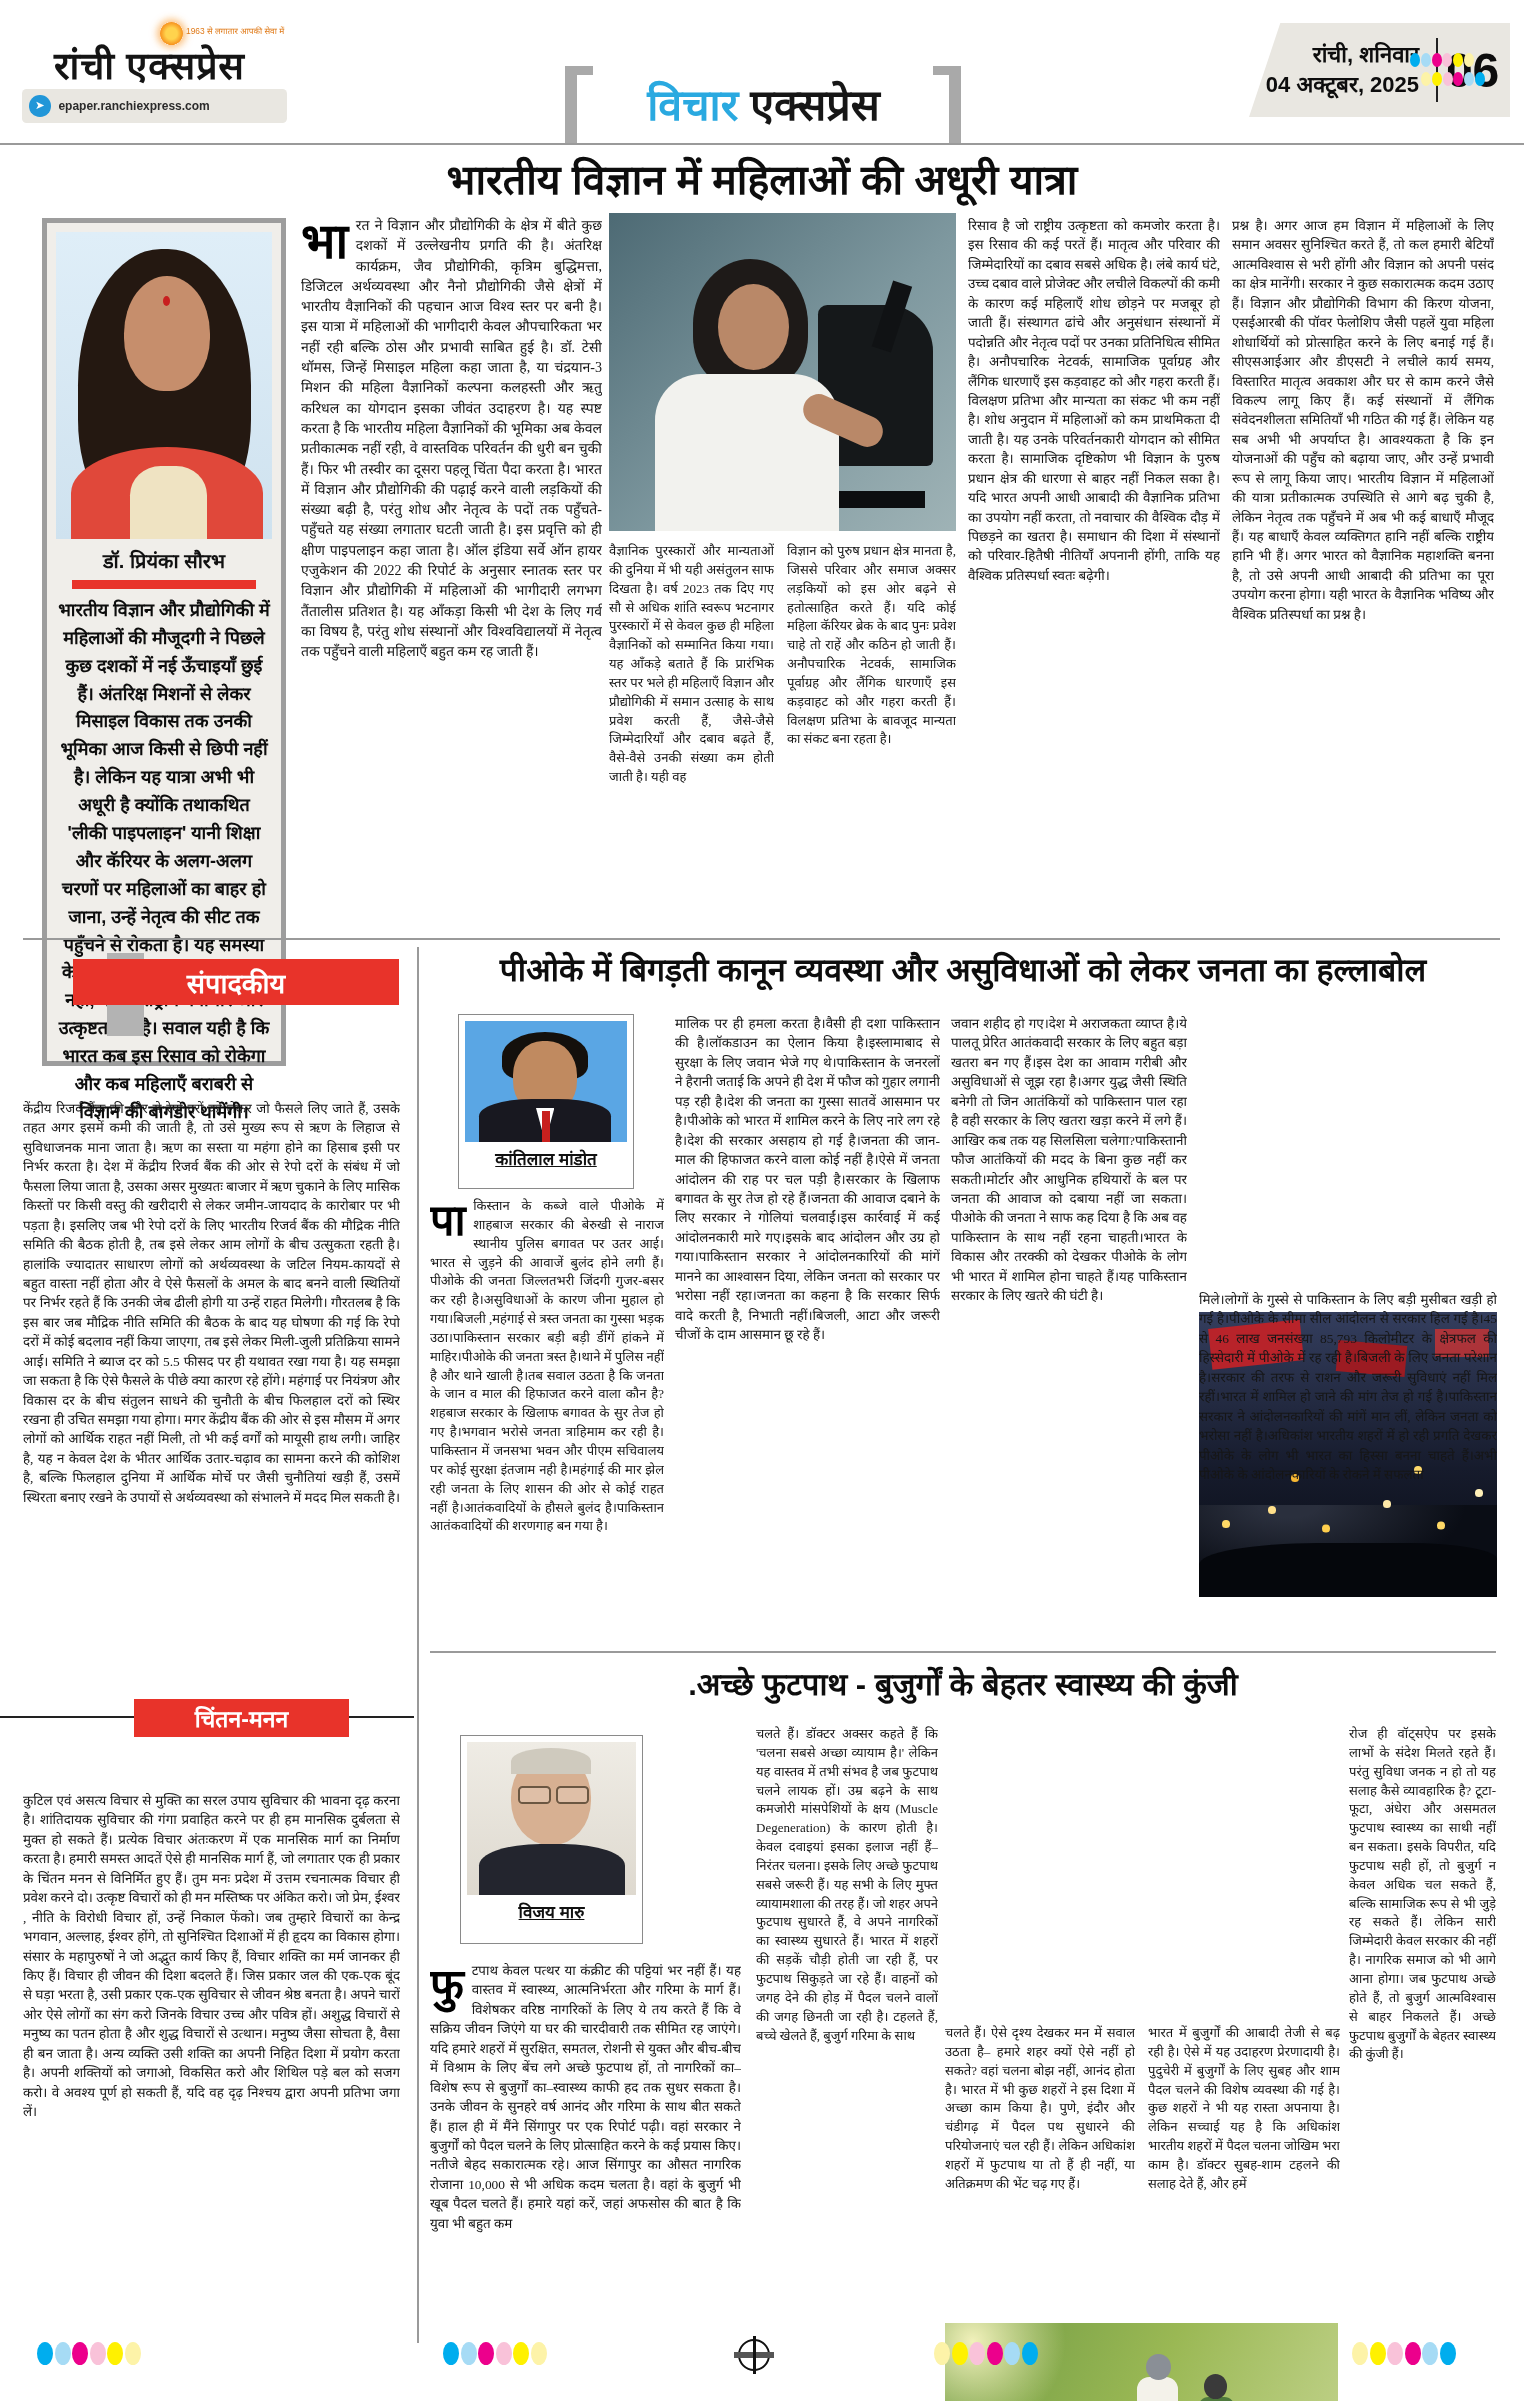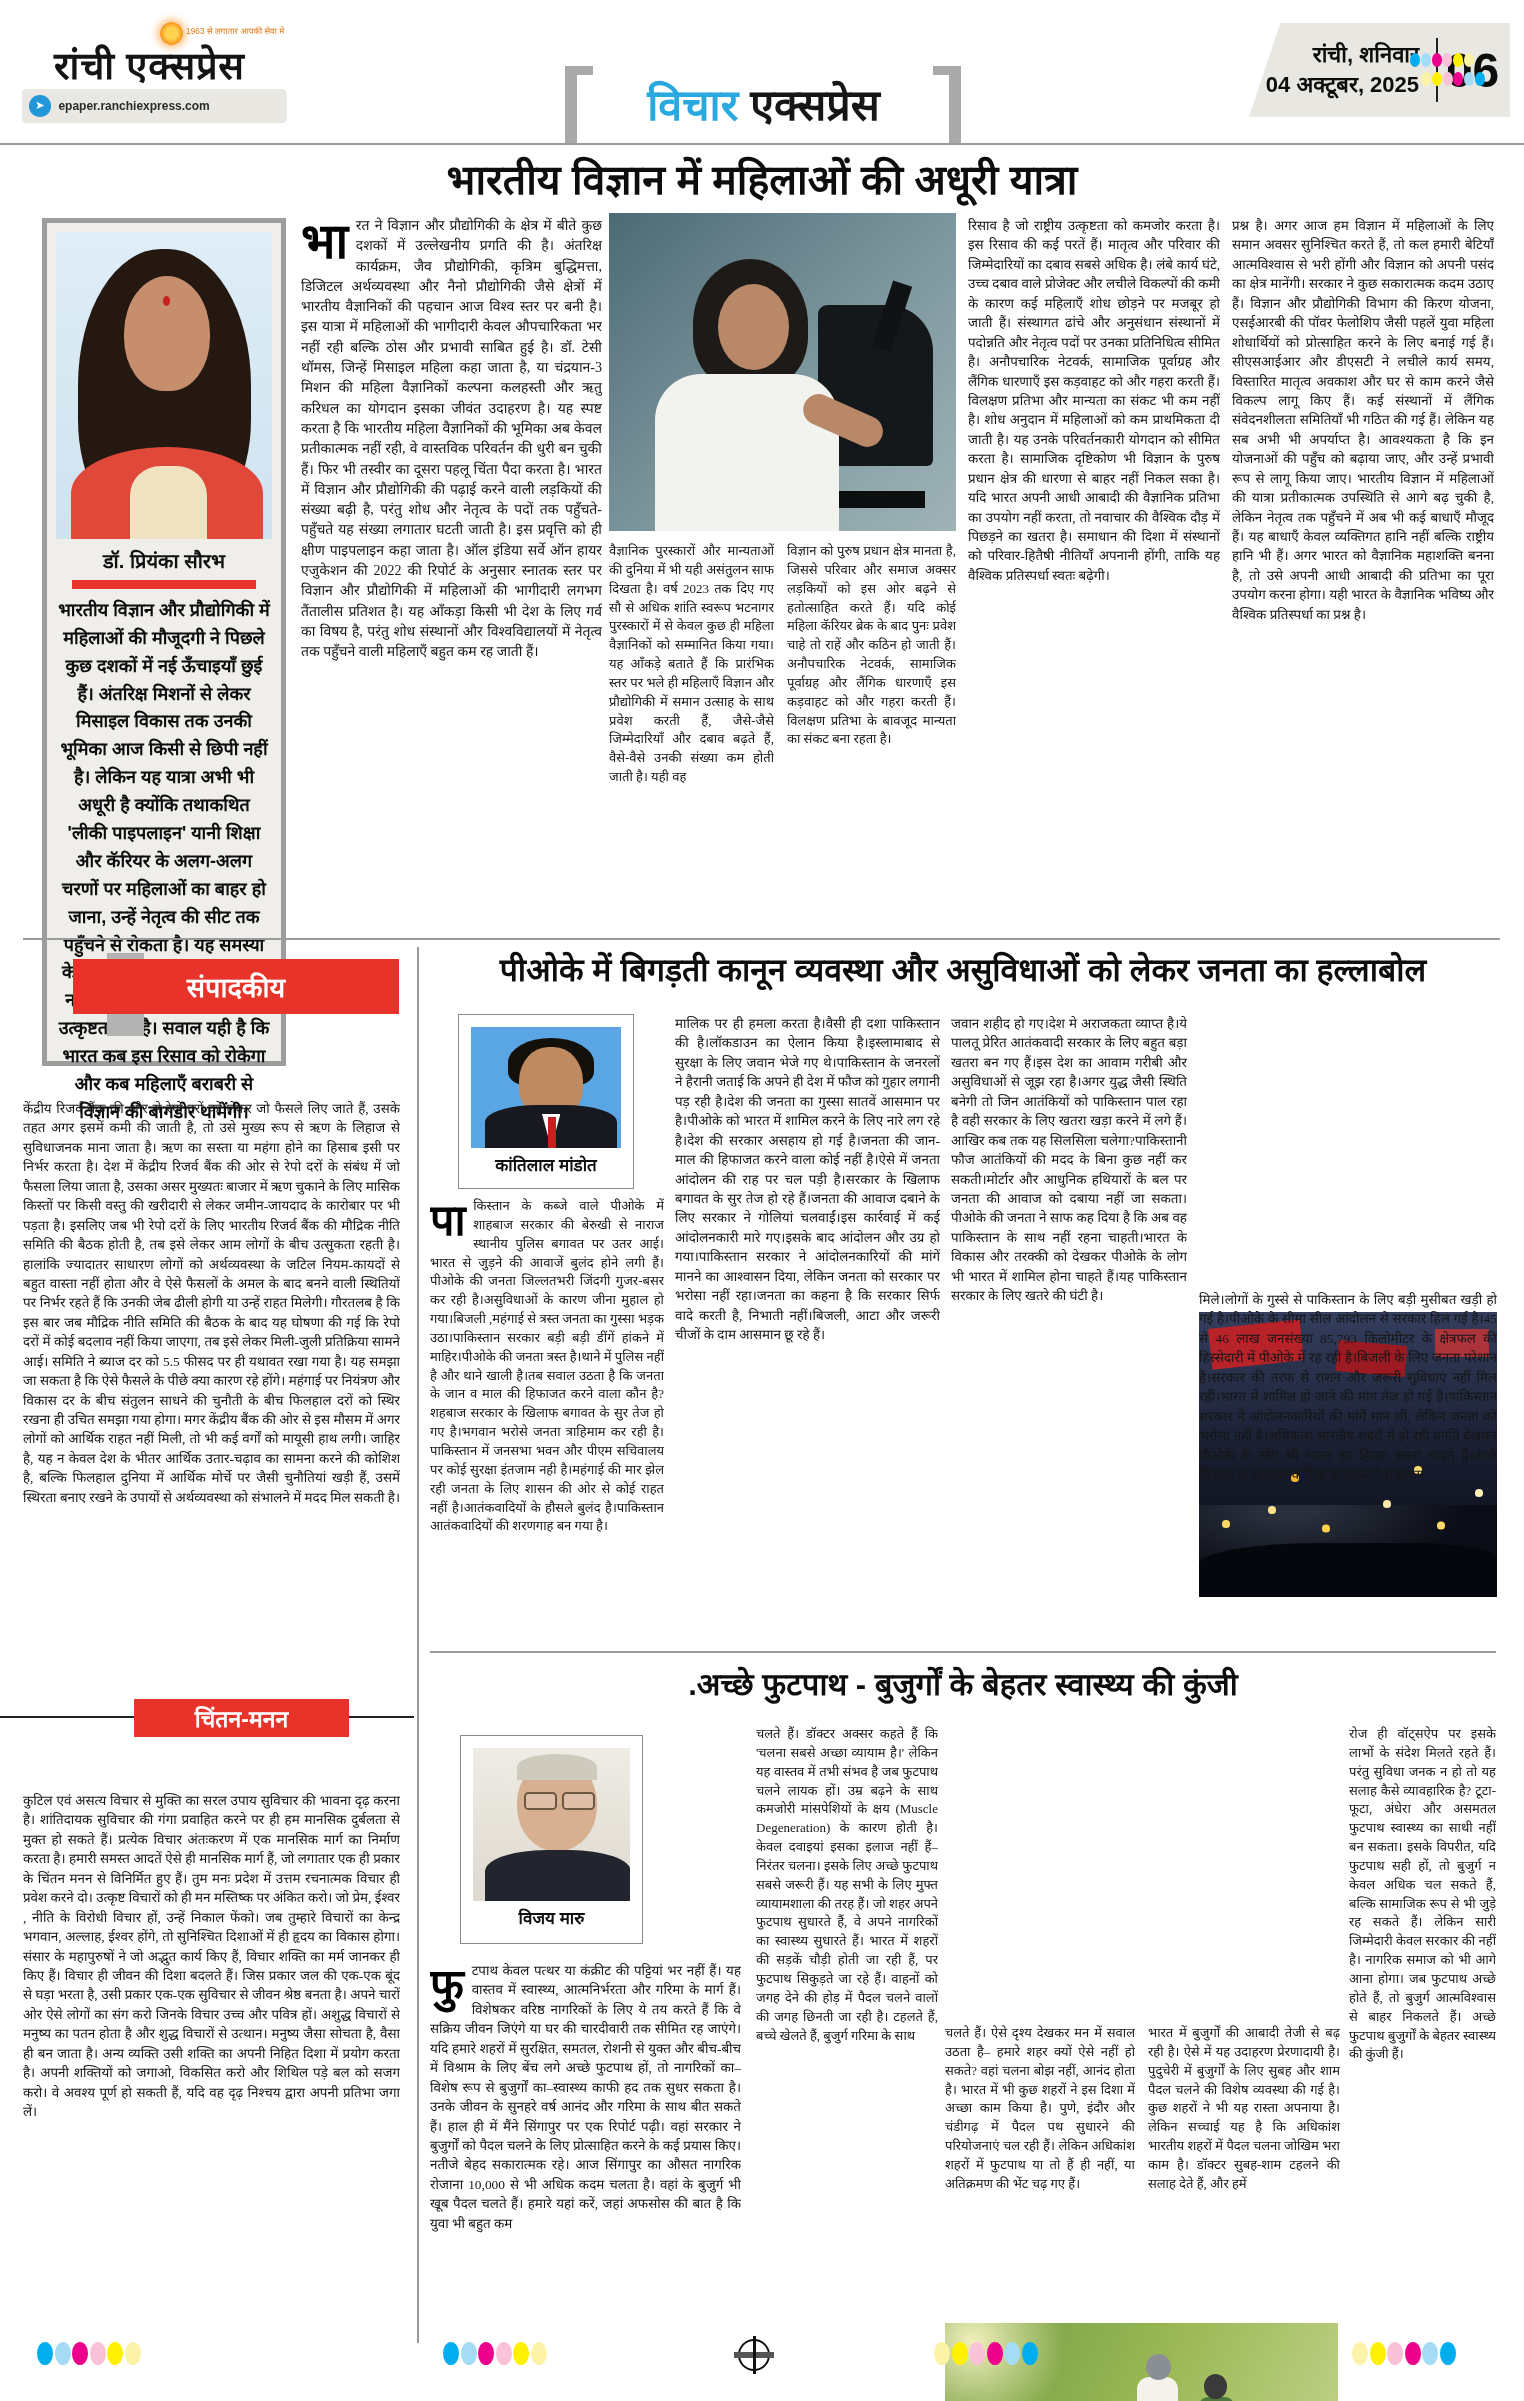--- a/index.html
+++ b/index.html
@@ -3,21 +3,21 @@
 <meta charset="utf-8">
 <style>
   html,body{margin:0;padding:0;background:#c9c9c9;}
   .page{position:relative;width:1524px;height:2401px;background:#fff;font-family:"Liberation Serif",serif;color:#111;overflow:hidden;}
   .abs{position:absolute;}
   .h{font-family:"Liberation Sans",sans-serif;font-weight:bold;color:#0d0d0d;}
   .col{position:absolute;text-align:justify;font-size:13.4px;line-height:1.45;color:#161616;overflow:hidden;word-break:break-word;}
   .dropcap{float:left;font-family:"Liberation Sans",sans-serif;font-weight:bold;font-size:49px;line-height:.85;padding:4.6px 7.7px 0 0;color:#000;}
   .rule{position:absolute;background:#9a9a9a;}
   .banner{position:absolute;background:#e8332a;color:#fff;display:flex;align-items:center;justify-content:center;font-family:"Liberation Sans",sans-serif;font-weight:bold;}
-  .author-box{position:absolute;background:#fff;border:1.5px solid #8a8a8a;padding:12px;box-sizing:border-box;text-align:center;}
+  .author-box{position:absolute;background:#fff;border:1.5px solid #8a8a8a;padding:6px;box-sizing:border-box;text-align:center;text-decoration:underline;}
   .author-name{font-family:"Liberation Sans",sans-serif;font-weight:bold;font-size:17px;margin-top:4.6px;color:#111;}
   .photo{position:relative;overflow:hidden;}
   .shape{position:absolute;}
   .dot{display:inline-block;width:16px;height:23px;border-radius:50%;margin-right:1.5px;vertical-align:middle;}
   .dots-small .dot{width:10px;height:14px;margin-right:0.8px;}
   .bracket{position:absolute;background:#a9a9a9;}
   .regmark{position:absolute;width:32px;height:32px;border:2.3px solid #111;border-radius:50%;box-sizing:border-box;}
   .regmark:before{content:"";position:absolute;left:-6.1px;right:-6.1px;top:50%;height:6.1px;margin-top:-3.1px;background:#555;}
   .regmark:after{content:"";position:absolute;top:-4.6px;bottom:-4.6px;left:50%;width:2.3px;margin-left:-0.8px;background:#111;}
 </style>
@@ -89,21 +89,21 @@
   </div>
   <div class="col" style="left:609px;top:542px;width:165px;height:391px;font-size:13px;">वैज्ञानिक पुरस्कारों और मान्यताओं की दुनिया में भी यही असंतुलन साफ दिखता है। वर्ष 2023 तक दिए गए सौ से अधिक शांति स्वरूप भटनागर पुरस्कारों में से केवल कुछ ही महिला वैज्ञानिकों को सम्मानित किया गया। यह आँकड़े बताते हैं कि प्रारंभिक स्तर पर भले ही महिलाएँ विज्ञान और प्रौद्योगिकी में समान उत्साह के साथ प्रवेश करती हैं, जैसे-जैसे जिम्मेदारियाँ और दबाव बढ़ते हैं, वैसे-वैसे उनकी संख्या कम होती जाती है। यही वह</div>
   <div class="col" style="left:787px;top:542px;width:169px;height:391px;font-size:13px;">विज्ञान को पुरुष प्रधान क्षेत्र मानता है, जिससे परिवार और समाज अक्सर लड़कियों को इस ओर बढ़ने से हतोत्साहित करते हैं। यदि कोई महिला कॅरियर ब्रेक के बाद पुनः प्रवेश चाहे तो राहें और कठिन हो जाती हैं। अनौपचारिक नेटवर्क, सामाजिक पूर्वाग्रह और लैंगिक धारणाएँ इस कड़वाहट को और गहरा करती हैं। विलक्षण प्रतिभा के बावजूद मान्यता का संकट बना रहता है।</div>
   <div class="col" style="left:968px;top:216px;width:252px;height:717px;">रिसाव है जो राष्ट्रीय उत्कृष्टता को कमजोर करता है। इस रिसाव की कई परतें हैं। मातृत्व और परिवार की जिम्मेदारियों का दबाव सबसे अधिक है। लंबे कार्य घंटे, उच्च दबाव वाले प्रोजेक्ट और लचीले विकल्पों की कमी के कारण कई महिलाएँ शोध छोड़ने पर मजबूर हो जाती हैं। संस्थागत ढांचे और अनुसंधान संस्थानों में पदोन्नति और नेतृत्व पदों पर उनका प्रतिनिधित्व सीमित है। अनौपचारिक नेटवर्क, सामाजिक पूर्वाग्रह और लैंगिक धारणाएँ इस कड़वाहट को और गहरा करती हैं। विलक्षण प्रतिभा और मान्यता का संकट भी कम नहीं है। शोध अनुदान में महिलाओं को कम प्राथमिकता दी जाती है। यह उनके परिवर्तनकारी योगदान को सीमित करता है। सामाजिक दृष्टिकोण भी विज्ञान के पुरुष प्रधान क्षेत्र की धारणा से बाहर नहीं निकल सका है। यदि भारत अपनी आधी आबादी की वैज्ञानिक प्रतिभा का उपयोग नहीं करता, तो नवाचार की वैश्विक दौड़ में पिछड़ने का खतरा है। समाधान की दिशा में संस्थानों को परिवार-हितैषी नीतियाँ अपनानी होंगी, ताकि यह वैश्विक प्रतिस्पर्धा स्वतः बढ़ेगी।</div>
   <div class="col" style="left:1232px;top:216px;width:262px;height:717px;">प्रश्न है। अगर आज हम विज्ञान में महिलाओं के लिए समान अवसर सुनिश्चित करते हैं, तो कल हमारी बेटियाँ आत्मविश्वास से भरी होंगी और विज्ञान को अपनी पसंद का क्षेत्र मानेंगी। सरकार ने कुछ सकारात्मक कदम उठाए हैं। विज्ञान और प्रौद्योगिकी विभाग की किरण योजना, एसईआरबी की पॉवर फेलोशिप जैसी पहलें युवा महिला शोधार्थियों को प्रोत्साहित करने के लिए बनाई गई हैं। सीएसआईआर और डीएसटी ने लचीले कार्य समय, विस्तारित मातृत्व अवकाश और घर से काम करने जैसे विकल्प लागू किए हैं। कई संस्थानों में लैंगिक संवेदनशीलता समितियाँ भी गठित की गई हैं। लेकिन यह सब अभी भी अपर्याप्त है। आवश्यकता है कि इन योजनाओं की पहुँच को बढ़ाया जाए, और उन्हें प्रभावी रूप से लागू किया जाए। भारतीय विज्ञान में महिलाओं की यात्रा प्रतीकात्मक उपस्थिति से आगे बढ़ चुकी है, लेकिन नेतृत्व तक पहुँचने में अब भी कई बाधाएँ मौजूद हैं। यह बाधाएँ केवल व्यक्तिगत हानि नहीं बल्कि राष्ट्रीय हानि भी हैं। अगर भारत को वैज्ञानिक महाशक्ति बनना है, तो उसे अपनी आधी आबादी की प्रतिभा का पूरा उपयोग करना होगा। यही भारत के वैज्ञानिक भविष्य और वैश्विक प्रतिस्पर्धा का प्रश्न है।</div>
 
   <div class="rule" style="left:23px;top:938px;width:1477px;height:1.5px;"></div>
   <div class="rule" style="left:417px;top:947px;width:1.5px;height:1396px;"></div>
 
   <div class="bracket" style="left:107px;top:953px;width:37px;height:83px;background:#b3b3b3;"></div>
-  <div class="banner" style="left:73px;top:959px;width:326px;height:55px;font-size:27px;">
+  <div class="banner" style="left:73px;top:959px;width:326px;height:46px;font-size:27px;">
     <span>संपादकीय</span>
   </div>
   <div class="col" style="left:23px;top:1099px;width:377px;height:566px;">केंद्रीय रिजर्व बैंक की ओर से रेपो दरों को लेकर जो फैसले लिए जाते हैं, उसके तहत अगर इसमें कमी की जाती है, तो उसे मुख्य रूप से ऋण के लिहाज से सुविधाजनक माना जाता है। ऋण का सस्ता या महंगा होने का हिसाब इसी पर निर्भर करता है। देश में केंद्रीय रिजर्व बैंक की ओर से रेपो दरों के संबंध में जो फैसला लिया जाता है, उसका असर मुख्यतः बाजार में ऋण चुकाने के लिए मासिक किस्तों पर किसी वस्तु की खरीदारी से लेकर जमीन-जायदाद के कारोबार पर भी पड़ता है। इसलिए जब भी रेपो दरों के लिए भारतीय रिजर्व बैंक की मौद्रिक नीति समिति की बैठक होती है, तब इसे लेकर आम लोगों के बीच उत्सुकता रहती है। हालांकि ज्यादातर साधारण लोगों को अर्थव्यवस्था के जटिल नियम-कायदों से बहुत वास्ता नहीं होता और वे ऐसे फैसलों के अमल के बाद बनने वाली स्थितियों पर निर्भर रहते हैं कि उनकी जेब ढीली होगी या उन्हें राहत मिलेगी। गौरतलब है कि इस बार जब मौद्रिक नीति समिति की बैठक के बाद यह घोषणा की गई कि रेपो दरों में कोई बदलाव नहीं किया जाएगा, तब इसे लेकर मिली-जुली प्रतिक्रिया सामने आई। समिति ने ब्याज दर को 5.5 फीसद पर ही यथावत रखा गया है। यह समझा जा सकता है कि ऐसे फैसले के पीछे क्या कारण रहे होंगे। महंगाई पर नियंत्रण और विकास दर के बीच संतुलन साधने की चुनौती के बीच फिलहाल दरों को स्थिर रखना ही उचित समझा गया होगा। मगर केंद्रीय बैंक की ओर से इस मौसम में अगर लोगों को आर्थिक राहत नहीं मिली, तो भी कई वर्गों को मायूसी हाथ लगी। जाहिर है, यह न केवल देश के भीतर आर्थिक उतार-चढ़ाव का सामना करने की कोशिश है, बल्कि फिलहाल दुनिया में आर्थिक मोर्चे पर जैसी चुनौतियां खड़ी हैं, उसमें स्थिरता बनाए रखने के उपायों से अर्थव्यवस्था को संभालने में मदद मिल सकती है।</div>
 
   <div class="abs h" style="left:430px;top:947px;width:1066px;text-align:center;font-size:32px;">पीओके में बिगड़ती कानून व्यवस्था और असुविधाओं को लेकर जनता का हल्लाबोल</div>
 
   <div class="author-box" style="left:458px;top:1014px;width:176px;height:175px;">
     <div class="photo" style="width:100%;height:121px;background:#5aa6e4;">
       <div class="shape" style="left:37px;top:10.7px;width:86px;height:49px;background:#14100c;border-radius:50% 50% 30% 30%;"></div>
       <div class="shape" style="left:48px;top:20px;width:64px;height:74px;background:#c08a60;border-radius:46%;"></div>

